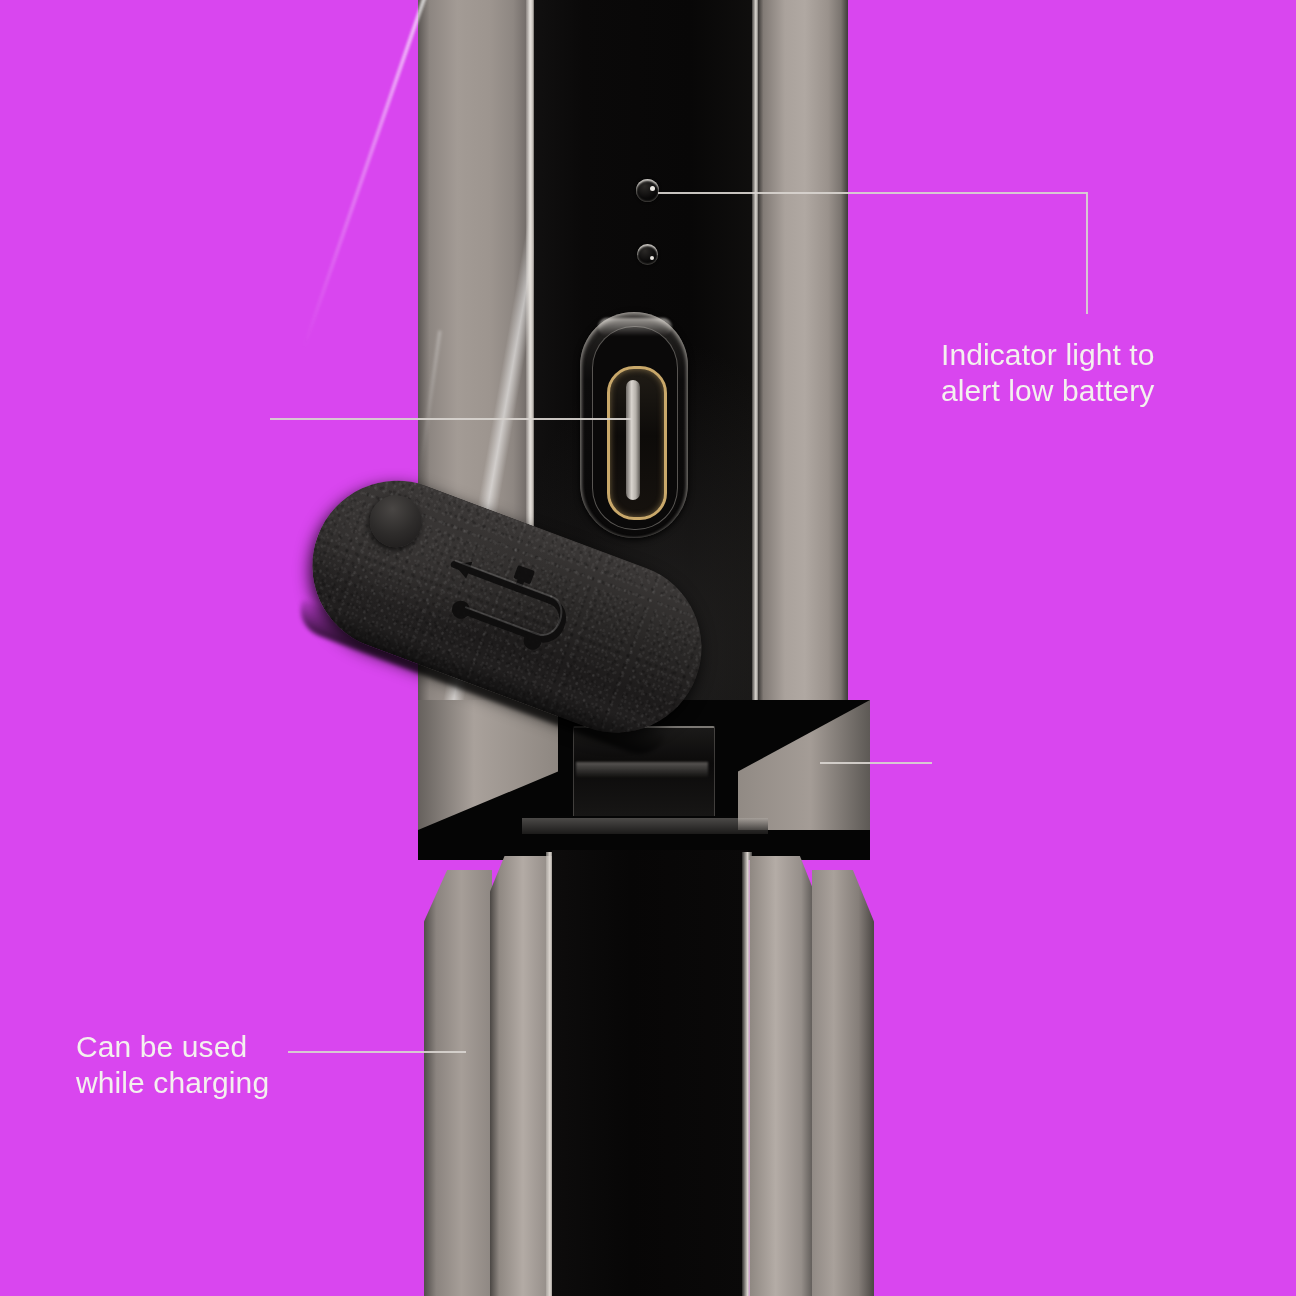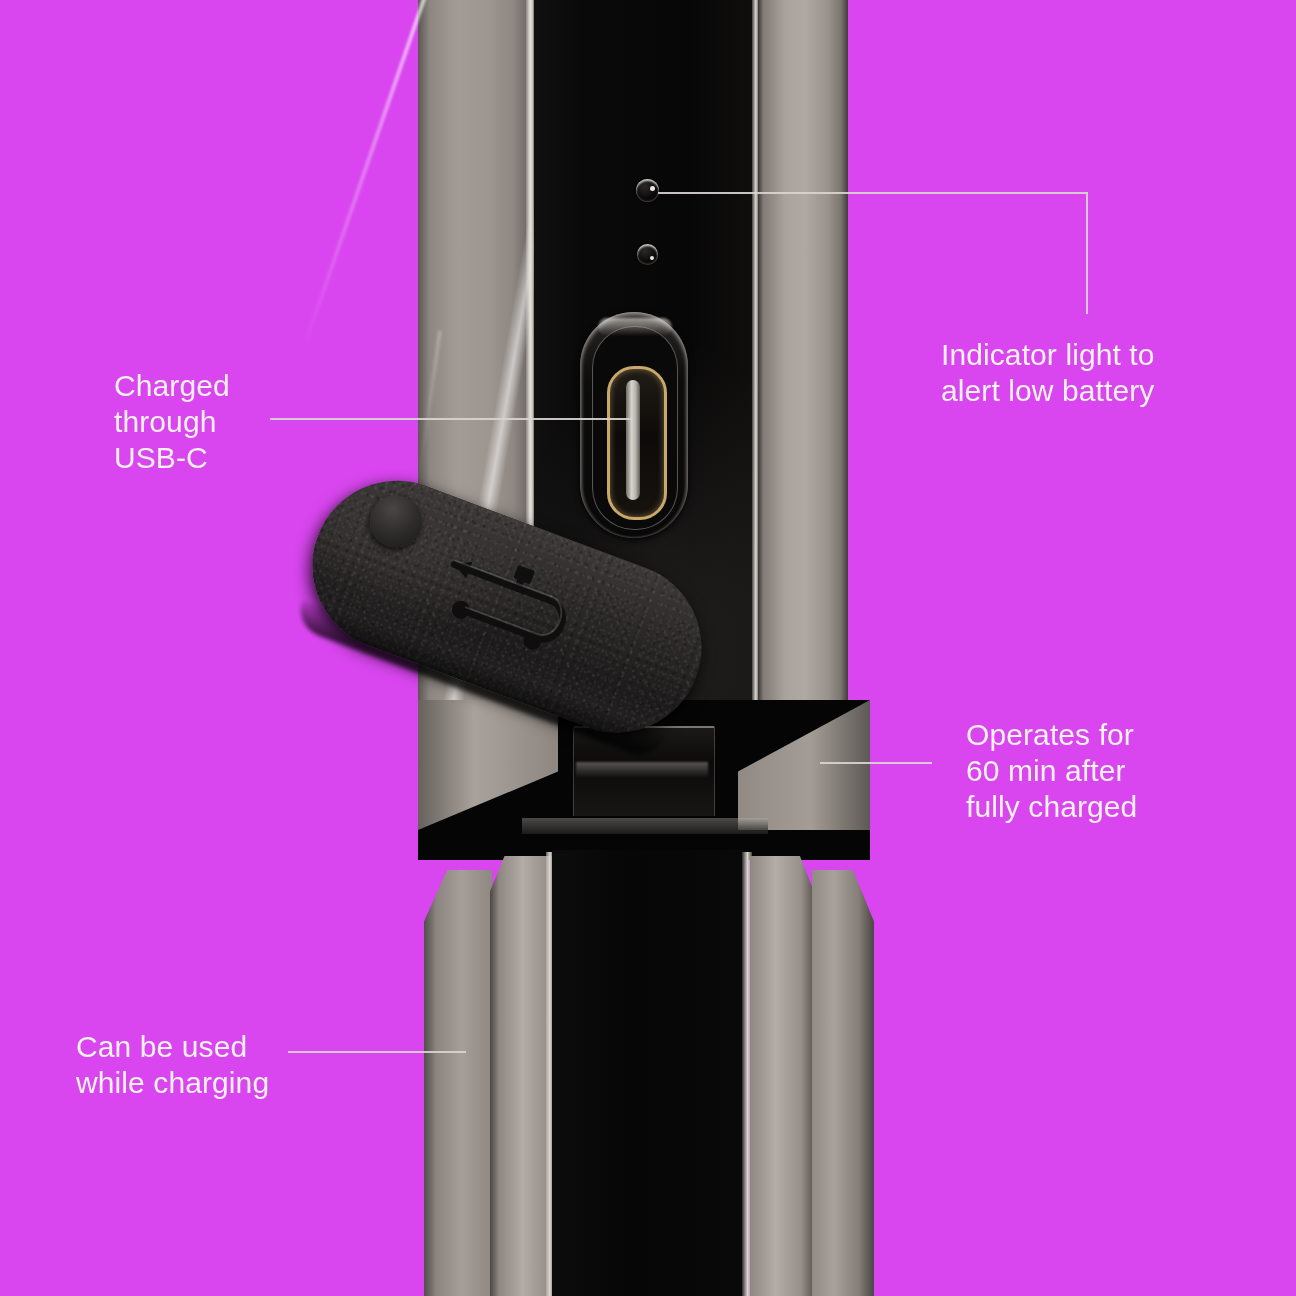--- a/index.html
+++ b/index.html
@@ -418,24 +418,18 @@
 
   <div class="leader leader-h" id="leader-indicator-h"></div>
   <div class="leader leader-v" id="leader-indicator-v"></div>
   <div class="leader leader-h" id="leader-usbc"></div>
   <div class="leader leader-h" id="leader-operates"></div>
   <div class="leader leader-h" id="leader-charging"></div>
 
   <div class="callout-label" id="label-indicator">Indicator light to
 alert low battery</div>
 
-  <div class="callout-label" id="label-usbc">Charged
-through
-USB-C</div>
-
-  <div class="callout-label" id="label-operates">Operates for
-60 min after
-fully charged</div>
+
 
   <div class="callout-label" id="label-charging">Can be used
 while charging</div>
 
 </div>
 
 </body></html>

